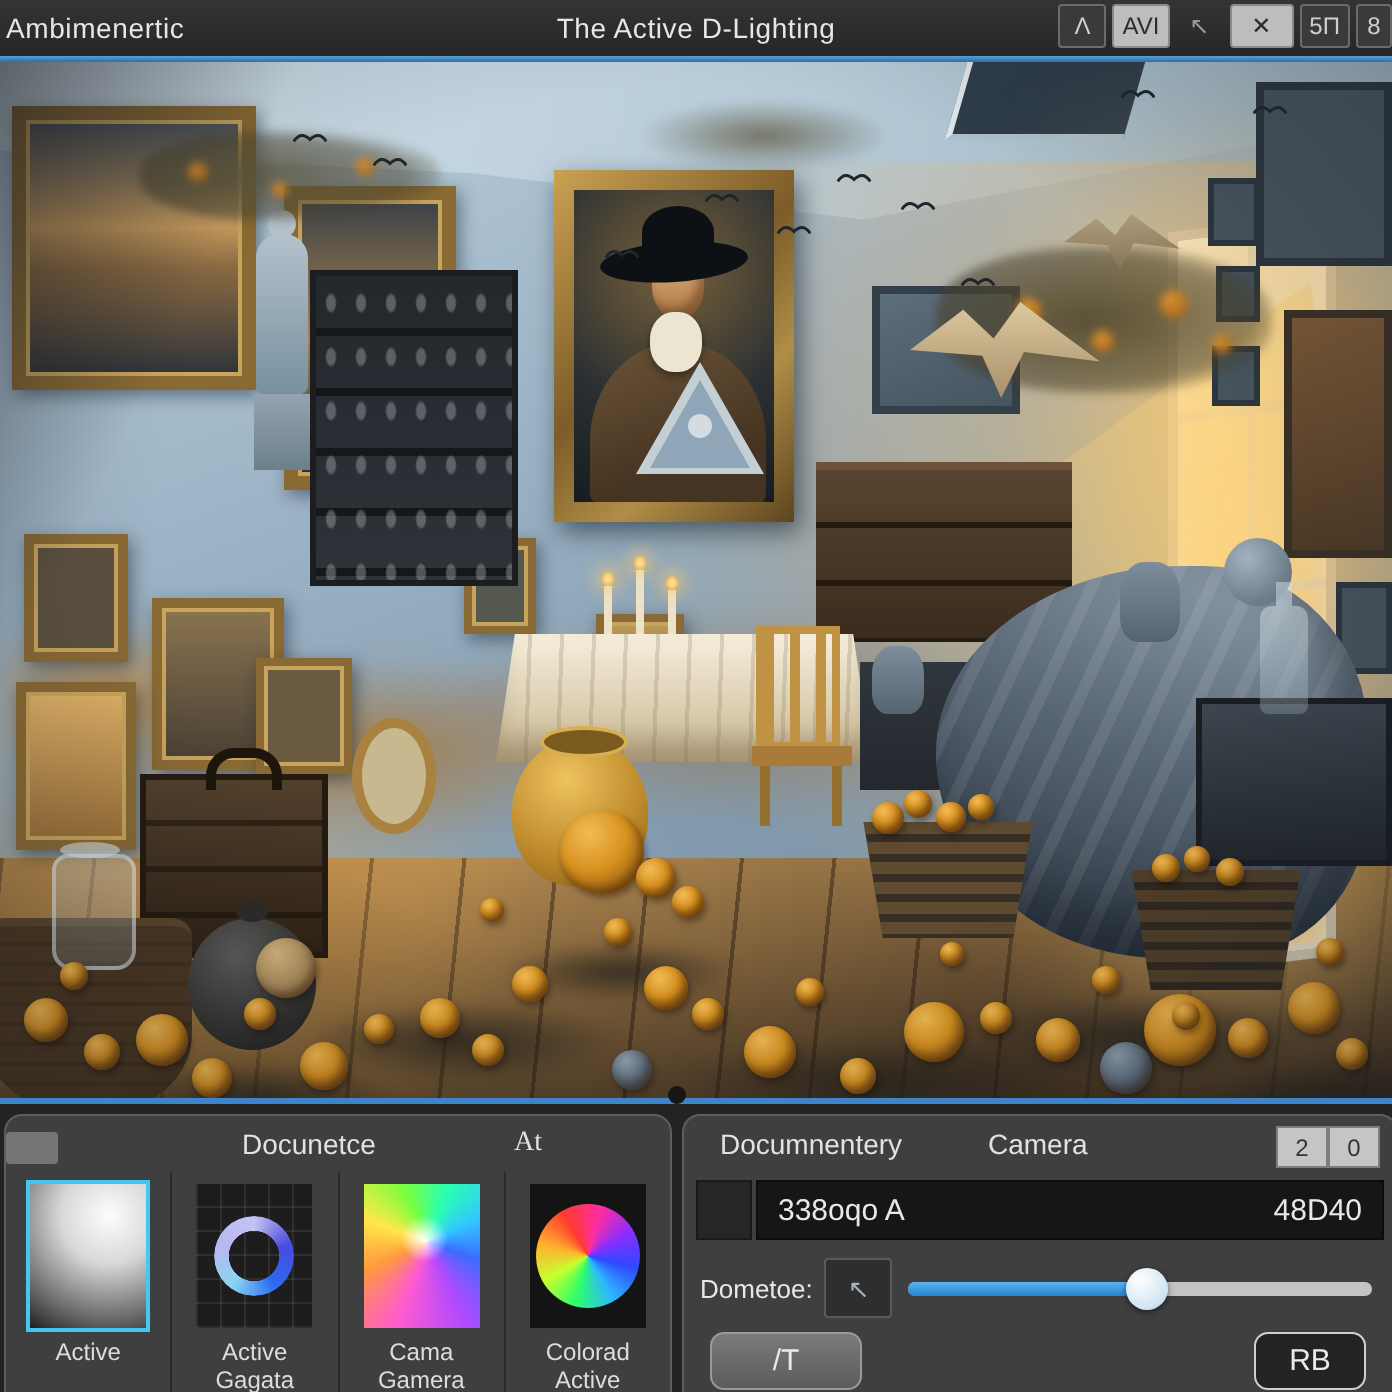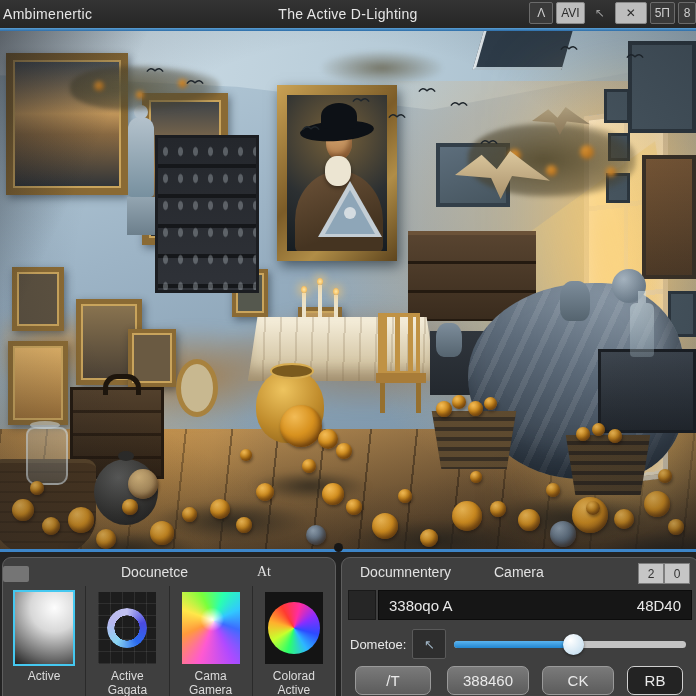--- a/index.html
+++ b/index.html
@@ -467,19 +467,17 @@
         <div id="slider-icon-btn">
             <span>↖</span>
           </div>
         <div id="slider-track">
           <div id="slider-fill" style="width: 51%;"></div>
           <div id="slider-handle" style="left: calc(51% - 10px);"></div>
         </div>
       </div>
       <div id="btn-row">
         <div class="p-btn" style="left:13px;width:74px;">/T</div>
-        <div class="p-btn" style="left:105px;width:80px;">388460</div>
-        <div class="p-btn" style="left:200px;width:70px;">CK</div>
         <div class="p-btn dark" style="left:285px;width:54px;">RB</div>
       </div>
     </div>
   </div>
 </div>
 
 </body></html>

